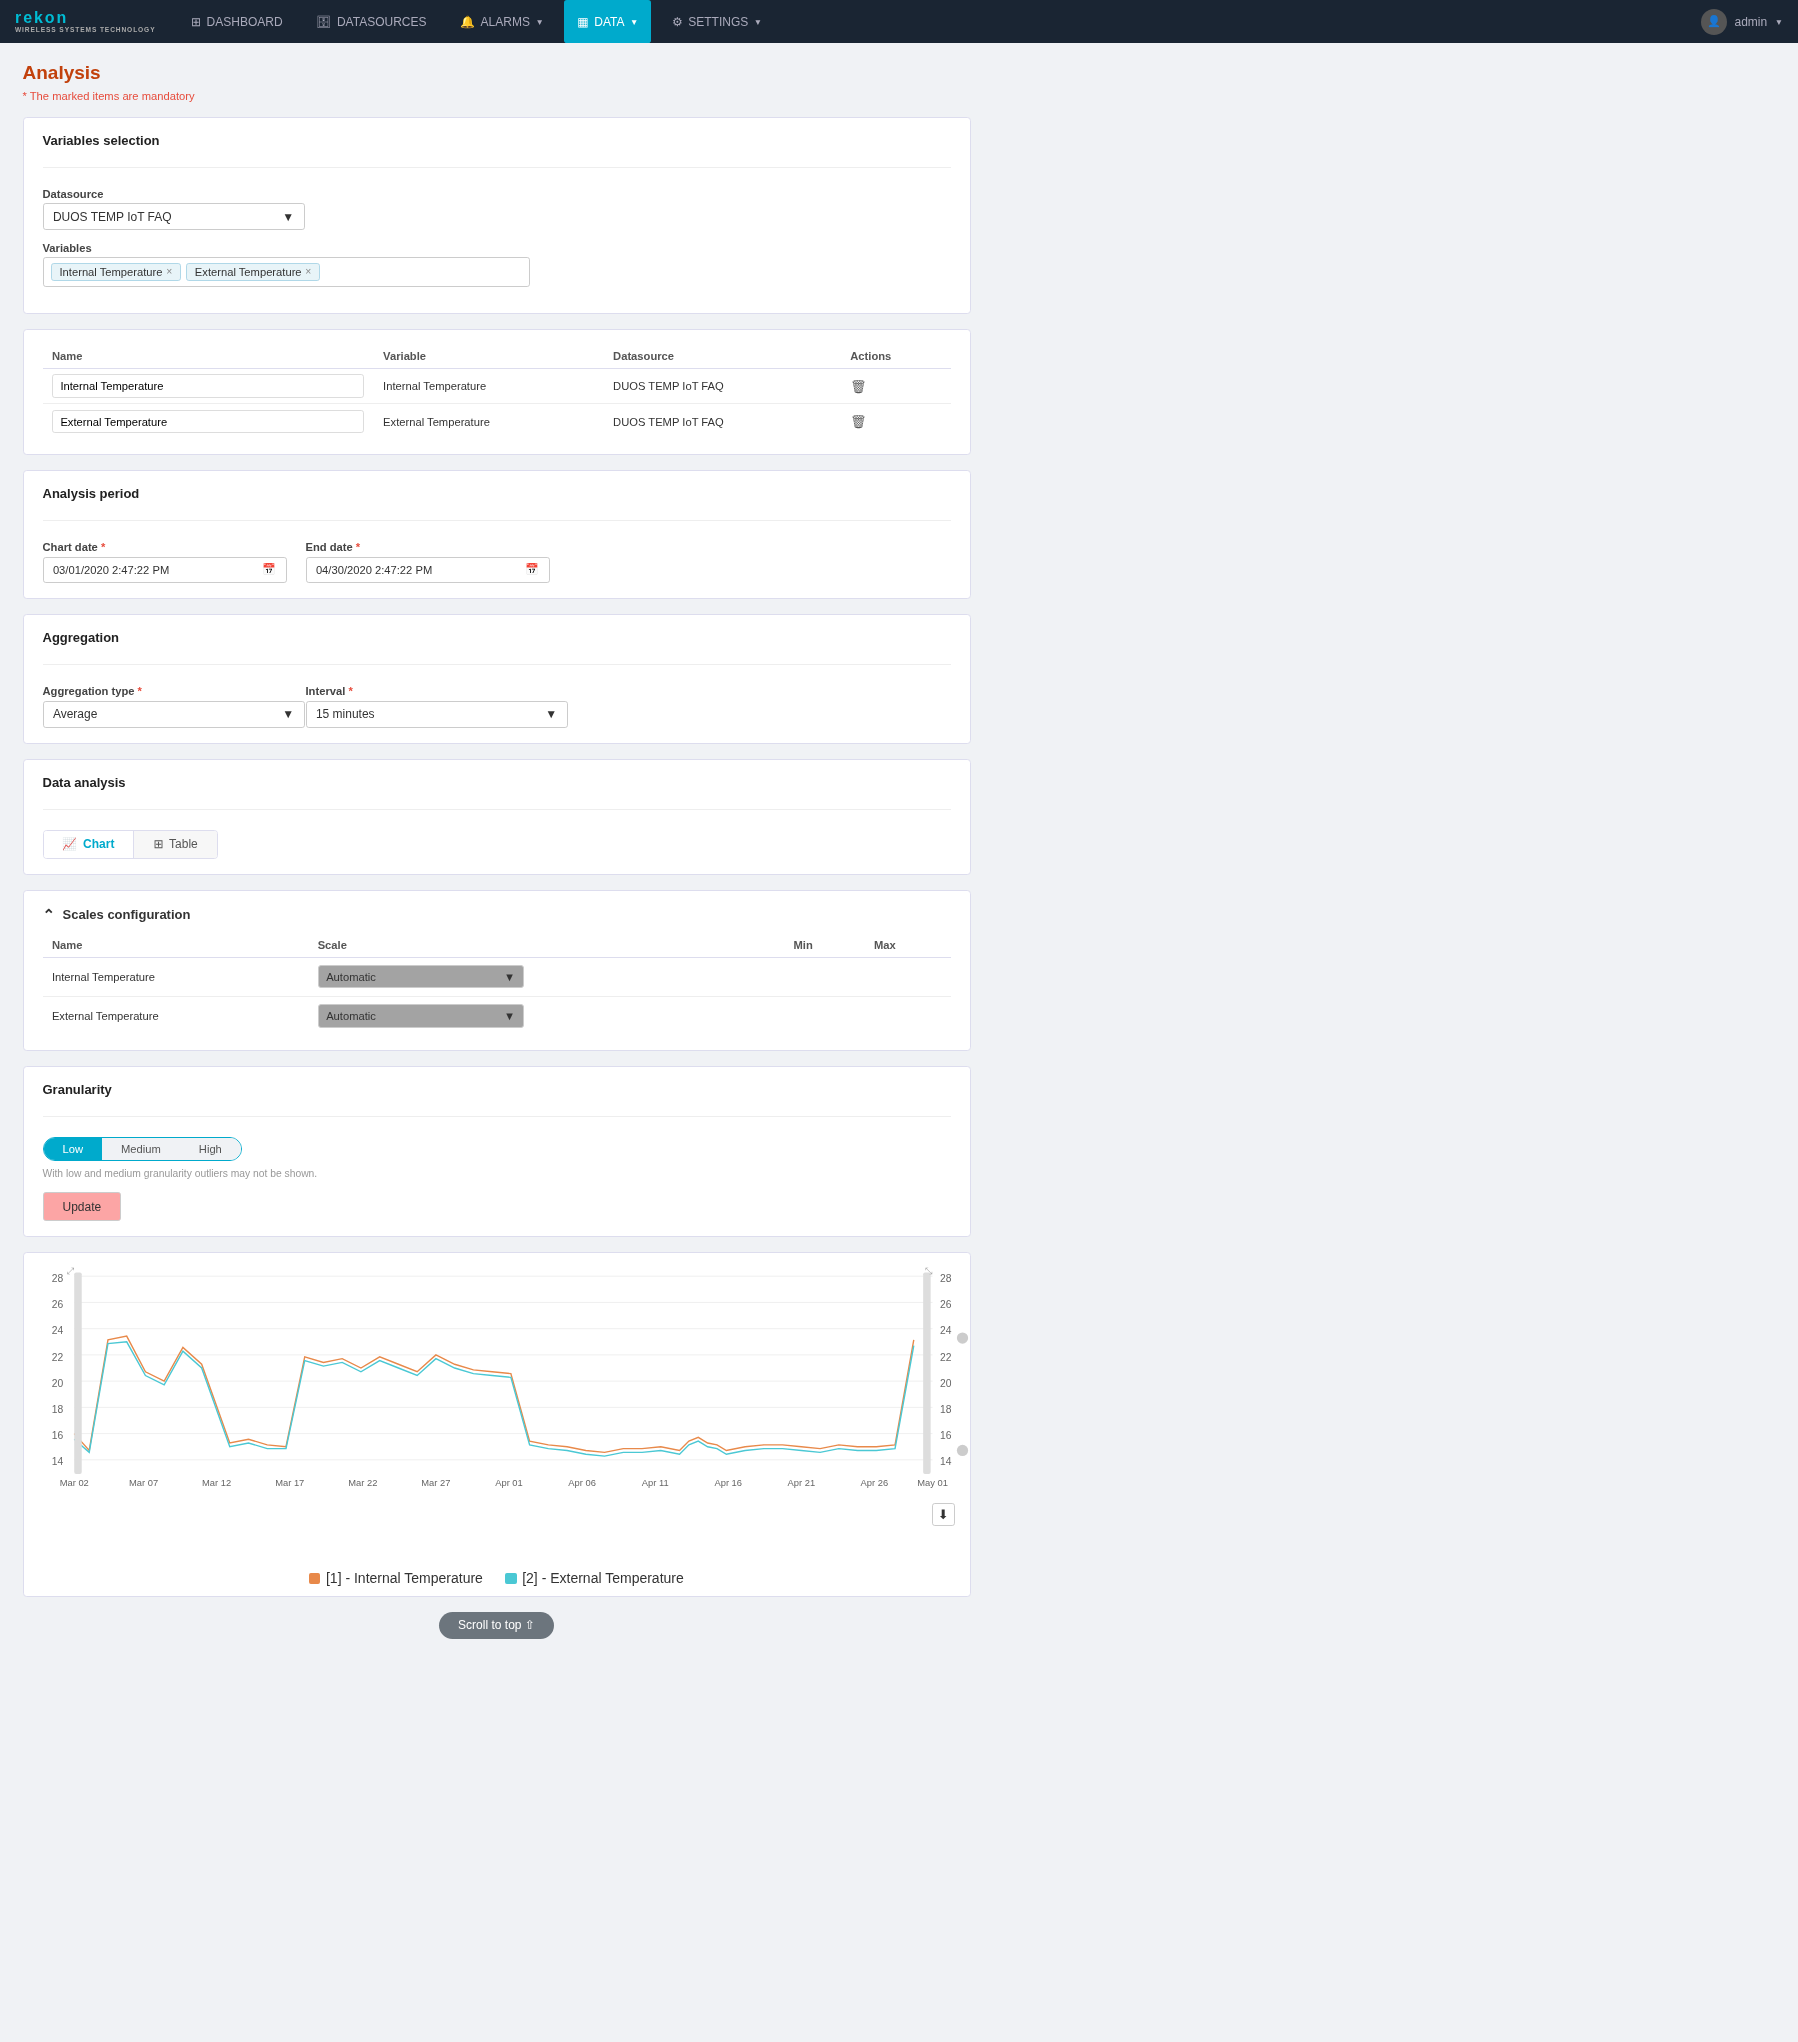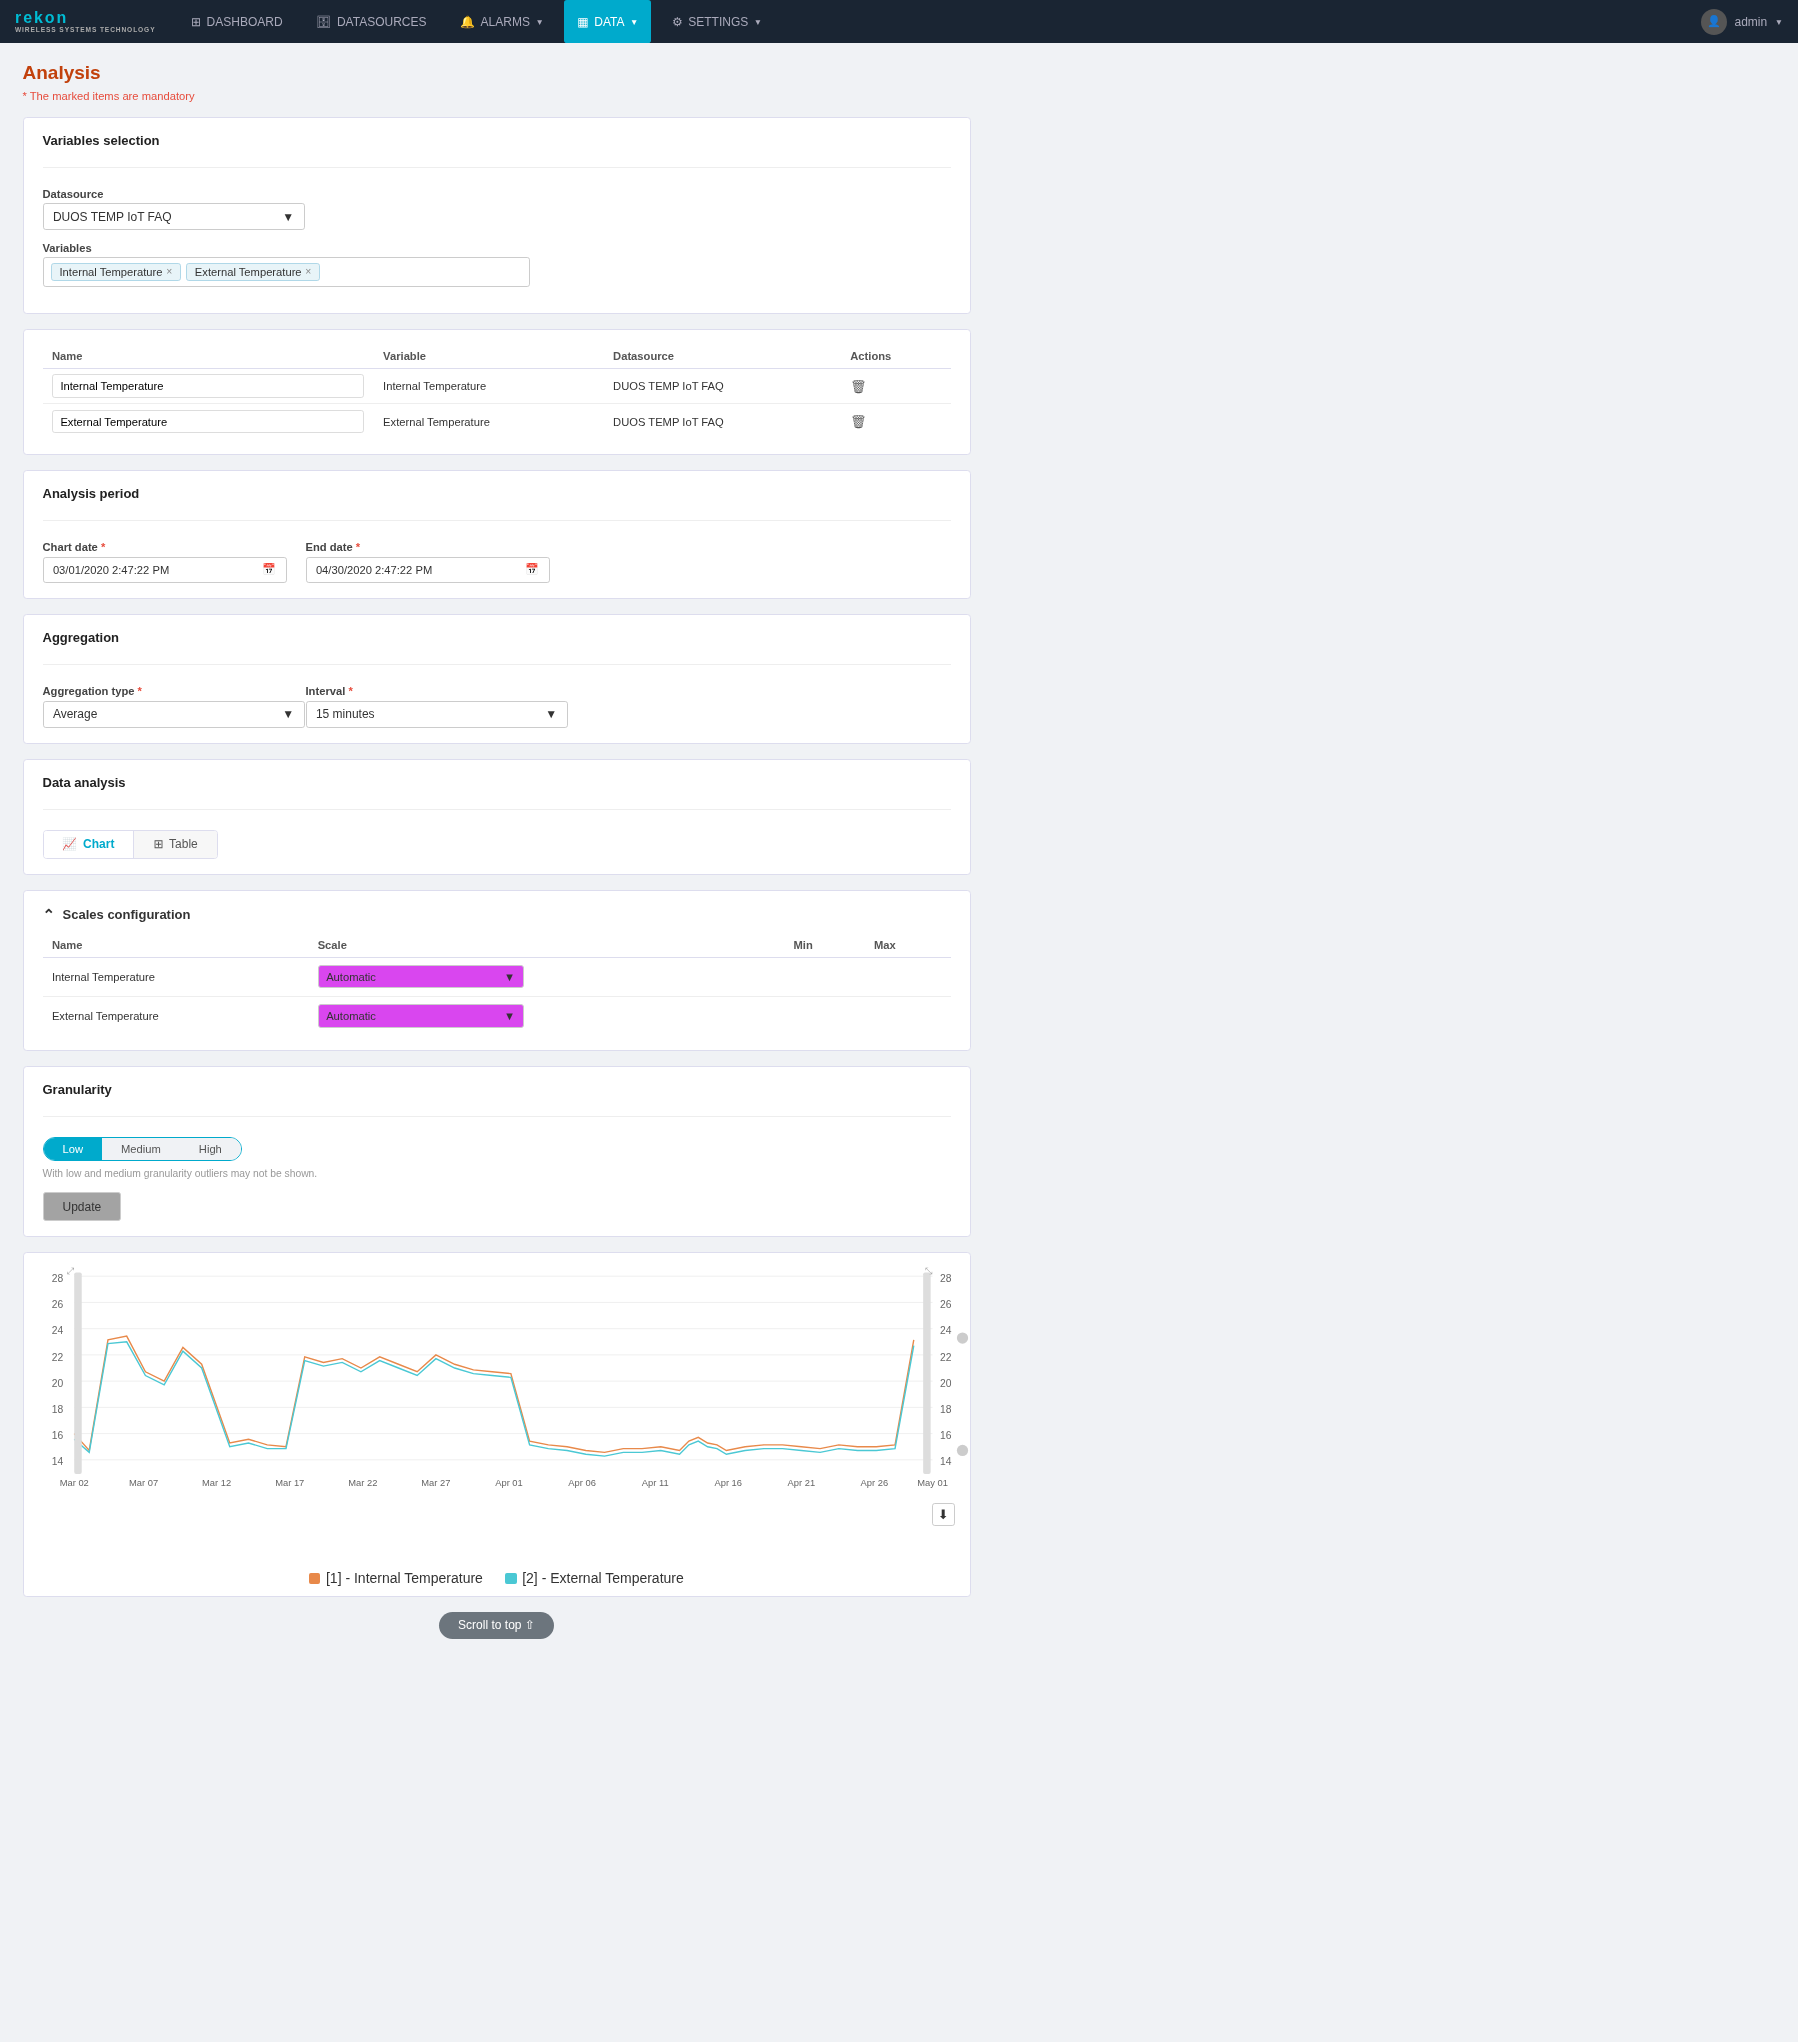--- a/index.html
+++ b/index.html
@@ -116,31 +116,31 @@
       display: flex; align-items: center; gap: 7.5px;
       font-size: 13px; font-weight: 700; cursor: pointer; margin-bottom: 9.4px;
     }
     .scales-table { width: 100%; border-collapse: collapse; }
     .scales-table th { text-align: left; font-size: 11.2px; font-weight: 600; color: #555; padding: 5.6px 9.4px; border-bottom: 0.9px solid #dde; }
     .scales-table td { padding: 7.5px 9.4px; border-bottom: 0.9px solid #eee; font-size: 11.2px; }
     .scales-table tr:last-child td { border-bottom: none; }
     .scale-select {
       border: 0.9px solid #ccc; border-radius: 3px; padding: 4.7px 7.5px;
       width: 206px; font-size: 11.2px; display: flex; align-items: center; justify-content: space-between;
-      background: #d946ef; cursor: pointer;
+      background: #a3a3a3; cursor: pointer;
     }
 
     
     .gran-card { padding: 15px 19px; }
     .gran-btn-group { display: flex; border: 0.9px solid #00aacc; border-radius: 19px; overflow: hidden; width: fit-content; margin-bottom: 7.5px; }
     .gran-btn { padding: 4.7px 19px; font-size: 11.2px; cursor: pointer; background: #f0f2f5; color: #555; }
     .gran-btn.active { background: #00aacc; color: #fff; }
     .gran-note { font-size: 10.3px; color: #999; margin-bottom: 13px; }
     .update-btn {
-      background: #a3a3a3; border: 0.9px solid #ccc; border-radius: 2.8px;
+      background: #fca5a5; border: 0.9px solid #ccc; border-radius: 2.8px;
       padding: 6.6px 19px; font-size: 12px; cursor: pointer; color: #333;
     }
 
     
     .chart-container {
       background: #fff;
       border: 0.9px solid #dde;
       border-radius: 3.7px;
       margin-bottom: 15px;
       padding: 9.4px 9.4px 9.4px 9.4px;

